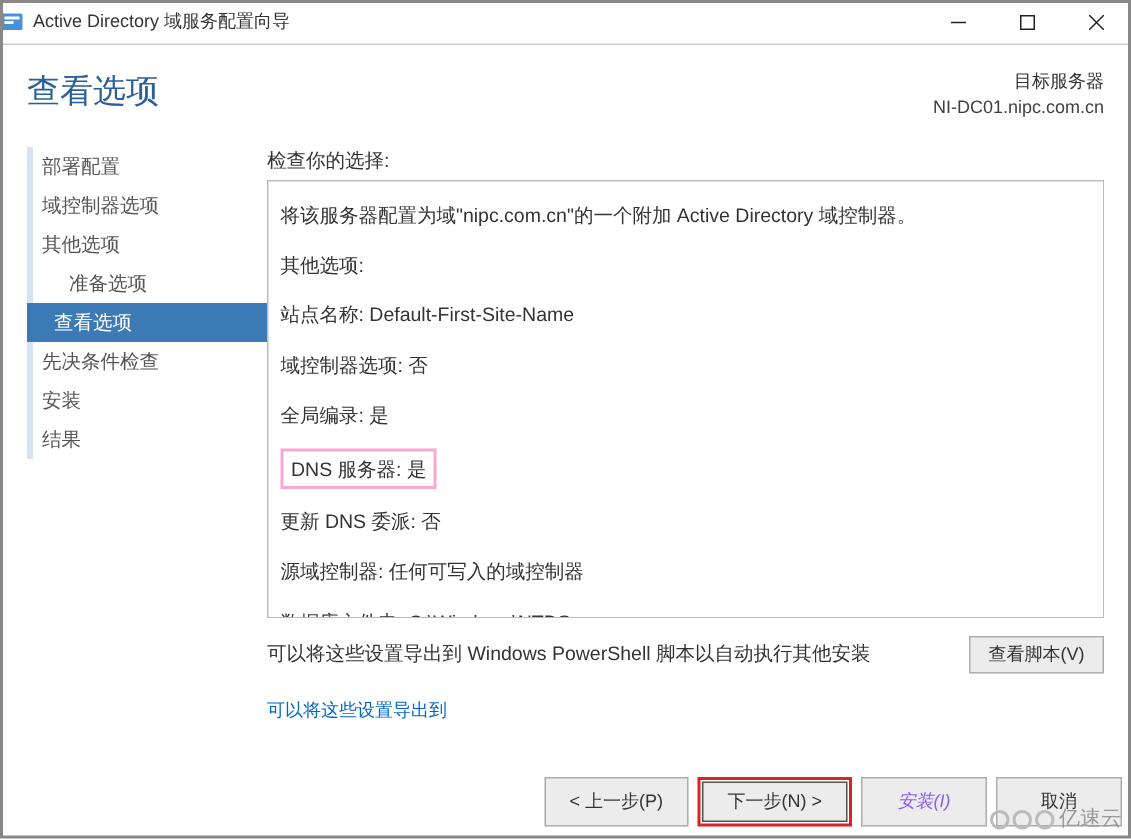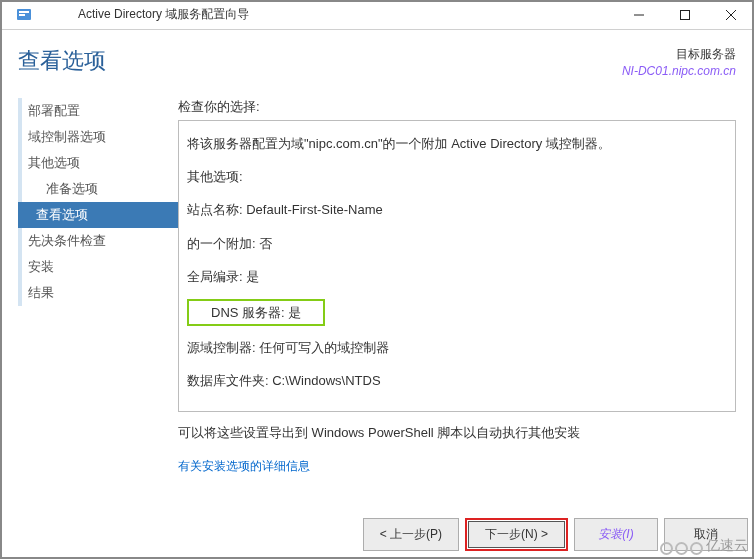--- a/index.html
+++ b/index.html
@@ -1,58 +1,58 @@
 <!DOCTYPE html>
 <html><head>
 <meta charset="utf-8">
 <style>
   * { box-sizing: border-box; font-family: "Microsoft YaHei", "Segoe UI", sans-serif; }
   body { margin: 0; background: #fff; width: 754px; height: 559px; position: relative; overflow: hidden; }
 
-  .titlebar { height: 30px; display: flex; align-items: center; padding-left: 16px; border-bottom: 1px solid #d0d0d0; gap: 40px; }
+  .titlebar { height: 30px; display: flex; align-items: center; padding-left: 0; border-bottom: 1px solid #d0d0d0; }
   .titlebar .app-icon { width: 16px; height: 16px; margin-right: 6px; display:flex; align-items:center; justify-content:center; }
   .titlebar .title { font-size: 12px; color: #333; flex: 1; }
   .win-controls { display: flex; height: 100%; }
   .win-btn { width: 46px; height: 100%; display: flex; align-items: center; justify-content: center; font-size: 12px; color: #222; }
   .win-btn svg { display:block; }
 
   .header-row { display: flex; align-items: flex-start; padding: 16px 18px 0 18px; }
   .page-title { font-size: 22px; color: #2a6099; font-weight: 400; }
   .target-box { margin-left: auto; text-align: right; font-size: 12px; color: #333; line-height: 1.4; }
-  .target-box .server { color: #8b5cf6; font-style: italic; }
+  .target-box .server { color: #404040; }
 
   .body-row { display: flex; padding: 18px 18px 0 18px; }
   .sidebar { width: 160px; flex-shrink: 0; font-size: 13px; }
   .side-item { padding: 4px 10px 4px 10px; color: #555; position: relative; }
   .side-item.indent { padding-left: 28px; }
   .side-item.active { background: #3b7ab5; color: #fff; padding-left: 18px; }
   .side-item.active::before { content:""; }
   .side-bar-track { position: absolute; left: 0; top: 0; bottom: 0; width: 4px; background: #d4e4f2; }
   .sidebar-inner { position: relative; }
 
   .content { flex: 1; font-size: 13px; color: #333; }
   .check-label { margin-bottom: 4px; }
   .review-box { border: 1px solid #bcbcbc; height: 292px; padding: 6px 8px; overflow-y: scroll; background: #fff; position: relative; }
   .review-box .line { padding: 5px 0; line-height: 1.8; }
-  .dns-highlight { display: inline-block; border: 2px solid #84cc16; padding: 0 22px; line-height: 1.8; }
+  .dns-highlight { display: inline-block; border: 2px solid #f9a8d4; padding: 0 5px; line-height: 1.8; }
 
   .export-row { display: flex; align-items: center; margin-top: 12px; font-size: 13px; justify-content: space-between; }
   .export-row .hint { flex: 1; color: #333; }
   .btn { background: #ececec; border: 1px solid #adadad; font-size: 12px; padding: 3px 12px; color: #333; }
 
   .link-row { margin-top: 16px; font-size: 12px; }
   .link-row a { color: #0066cc; text-decoration: none; }
 
   .footer { position: absolute; bottom: 8px; right: 6px; display: flex; gap: 6px; }
   .footer .btn { padding: 4px 16px; min-width: 84px; text-align:center; }
   .footer .btn.disabled { color: #8b5cf6; font-style: italic; }
   .next-wrap { border: 2px solid #d22; padding: 1px; }
   .next-wrap .btn { border: 1px solid #555; }
   
-  .watermark { position: absolute; right: 6px; bottom: 4px; font-size: 14px; color: #999; display:flex; align-items:flex-end; gap:3px; pointer-events:none;margin-top:40px; }
+  .watermark { position: absolute; right: 6px; bottom: 4px; font-size: 14px; color: #999; display:flex; align-items:center; gap:3px; pointer-events:none;margin-top:40px; }
   .wm-circles { display:flex; gap:2px; }
   .wm-circles span { width:13px; height:13px; border:2px solid #bbb; border-radius:50%; display:inline-block; }
 
   .border-overlay { position:absolute; inset:0; border:2px solid #888; pointer-events:none; }
 
   
   .review-box::-webkit-scrollbar { width: 17px; }
   .review-box::-webkit-scrollbar-track { background: #f0f0f0; border-left:1px solid #d8d8d8; }
   .review-box::-webkit-scrollbar-thumb { background: #cdcdcd; border:1px solid #b5b5b5; }
 </style>
@@ -114,33 +114,35 @@
   </div>
 
   <div class="content">
     <div class="check-label">检查你的选择:</div>
 
     <div class="review-box" id="review-box">
 
     <div class="line">将该服务器配置为域"nipc.com.cn"的一个附加 Active Directory 域控制器。</div>
         <div class="line">其他选项:</div>
         <div class="line">站点名称: Default-First-Site-Name</div>
-        <div class="line">  的一个附加: 否</div>
+        <div class="line">  域控制器选项: 否</div>
         <div class="line">  全局编录: 是</div>
         <div class="line">  <span class="dns-highlight">DNS 服务器: 是</span></div>
+        <div class="line">  更新 DNS 委派: 否</div>
         <div class="line">源域控制器: 任何可写入的域控制器</div>
         <div class="line">数据库文件夹: C:\Windows\NTDS</div>
       </div>
 
     <div class="export-row">
       <div class="hint">可以将这些设置导出到 Windows PowerShell 脚本以自动执行其他安装</div>
+      <button class="btn">查看脚本(V)</button>
     </div>
 
     <div class="link-row">
-      <a href="#">有关安装选项的详细信息</a>
+      <a href="#">可以将这些设置导出到</a>
     </div>
   </div>
 </div>
 
 <div class="footer">
   <button class="btn">&lt; 上一步(P)</button>
   <span class="next-wrap">
     <button class="btn">下一步(N) &gt;</button>
   </span>
   <button class="btn disabled">安装(I)</button>

